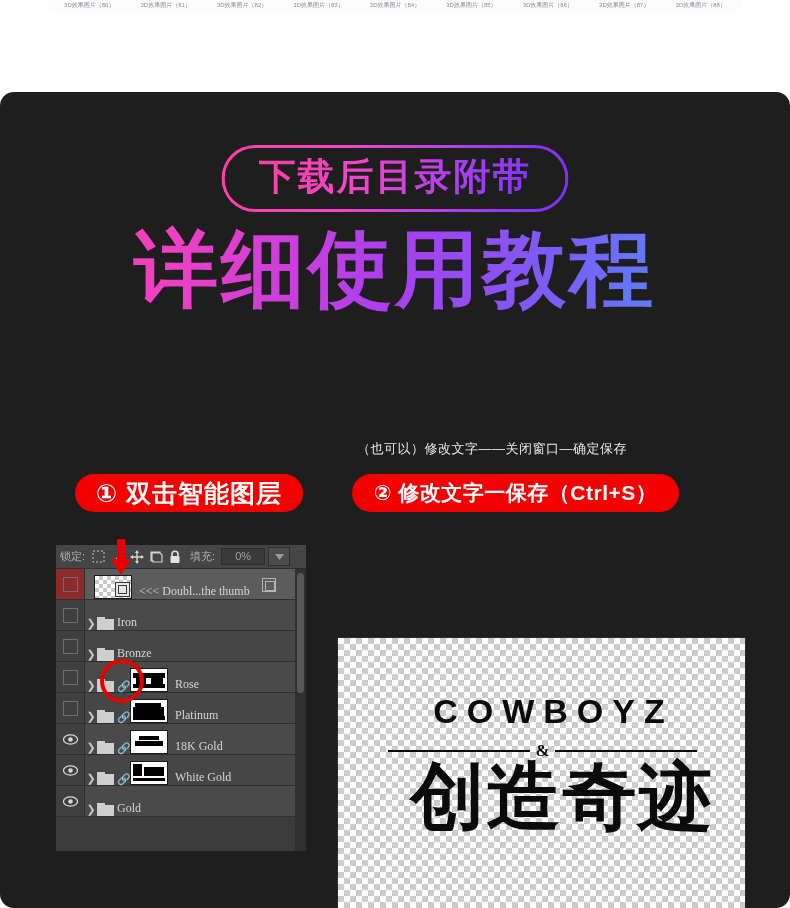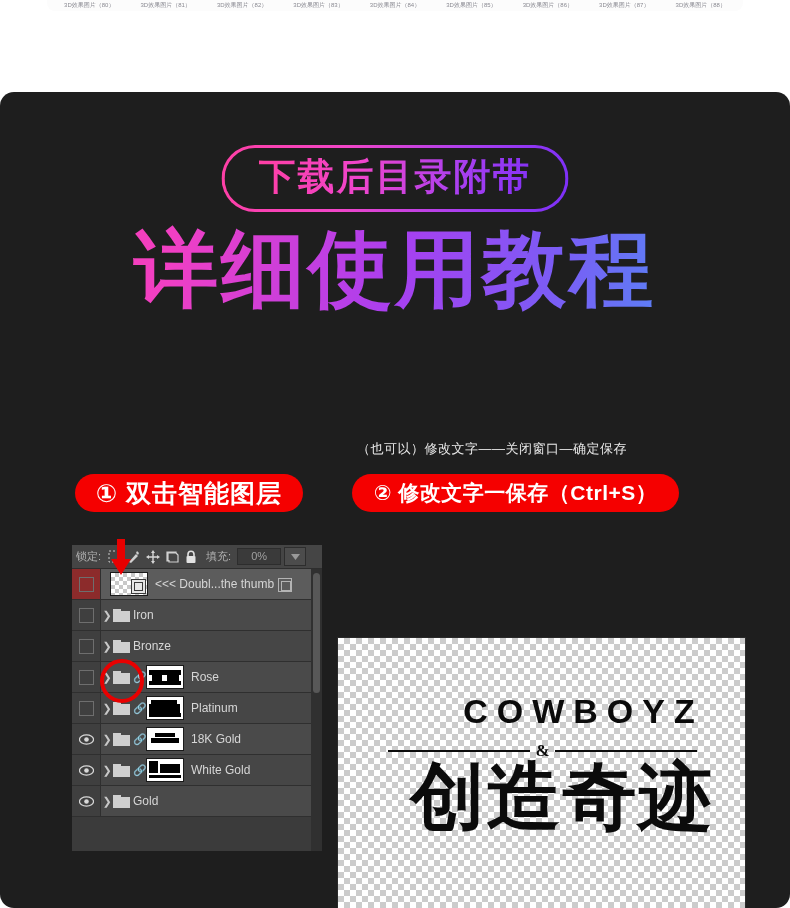--- a/index.html
+++ b/index.html
@@ -98,21 +98,21 @@
     color:#ffffff;font-weight:bold;
     display:flex;align-items:center;justify-content:center;
     white-space:nowrap;
     font-family:"Liberation Sans","DejaVu Sans",sans-serif;
   }
   #step1{left:75px;top:382px;width:228px;height:38px;font-size:25px;letter-spacing:1px;}
   #step2{left:352px;top:382px;width:327px;height:38px;font-size:21px;letter-spacing:0.5px;}
 
   
   .ps-panel{
-    position:absolute;left:72px;top:453px;width:250px;height:306px;
+    position:absolute;left:56px;top:453px;width:250px;height:306px;
     background:#3b3b3b;
     overflow:hidden;
     font-family:"Liberation Sans","DejaVu Sans",sans-serif;
   }
   .lock-bar{
     position:relative;height:24px;background:#454545;
     display:flex;align-items:center;padding:0 4px;
     border-bottom:1px solid #2e2e2e;
     box-sizing:border-box;
   }
@@ -122,24 +122,25 @@
     font-size:11px;color:#a0a0a0;background:#3a3a3a;border:1px solid #2d2d2d;
     width:42px;height:15px;line-height:15px;text-align:center;margin-left:2px;
   }
   .lock-bar .caret{
     width:20px;height:17px;background:#4c4c4c;border:1px solid #2d2d2d;margin-left:3px;
     display:flex;align-items:center;justify-content:center;
   }
 
   .layers{position:relative;}
   .layer-row{
-    display:flex;align-items:center;height:30px;
+    display:flex;align-items:flex-end;height:30px;
     border-bottom:1px solid #2f2f2f;
     background:#4a4a4a;
     position:relative;
+    font-family:Liberation Serif, serif;
   }
   .layer-row.alt{background:#464646;}
   .layer-row.selected{background:#5c5c5c;}
   .eye-cell{
     width:28px;height:100%;flex:0 0 28px;
     display:flex;align-items:center;justify-content:center;
     border-right:1px solid #2f2f2f;
     background:#3f3f3f;
   }
   .layer-row.selected .eye-cell{background:#8c2b2b;}
@@ -214,24 +215,23 @@
     position:absolute;left:337px;top:545px;width:409px;height:307px;
     border:1px solid #2a2a2a;
     box-sizing:border-box;
     background-image:
       linear-gradient(45deg,#cccccc 25%,transparent 25%,transparent 75%,#cccccc 75%),
       linear-gradient(45deg,#cccccc 25%,transparent 25%,transparent 75%,#cccccc 75%);
     background-size:12px 12px;background-position:0 0,6px 6px;background-color:#ffffff;
     overflow:hidden;
   }
   .cv-brand{
-    position:absolute;left:0;top:54px;width:100%;text-align:center;
+    position:absolute;left:12px;top:54px;width:100%;text-align:center;
     font-size:34px;font-weight:bold;letter-spacing:9px;color:#0b0b0b;
     font-family:"Liberation Sans","DejaVu Sans",sans-serif;
-    padding-left:42px;
   }
   .cv-rule{
     position:absolute;left:50px;top:103px;width:309px;height:20px;
     display:flex;align-items:center;justify-content:center;
   }
   .cv-rule .ln{flex:1;height:2px;background:#0b0b0b;}
   .cv-rule .amp{
     font-size:17px;font-weight:bold;color:#0b0b0b;padding:0 5px;
     font-family:"Liberation Serif","DejaVu Serif",serif;
   }

